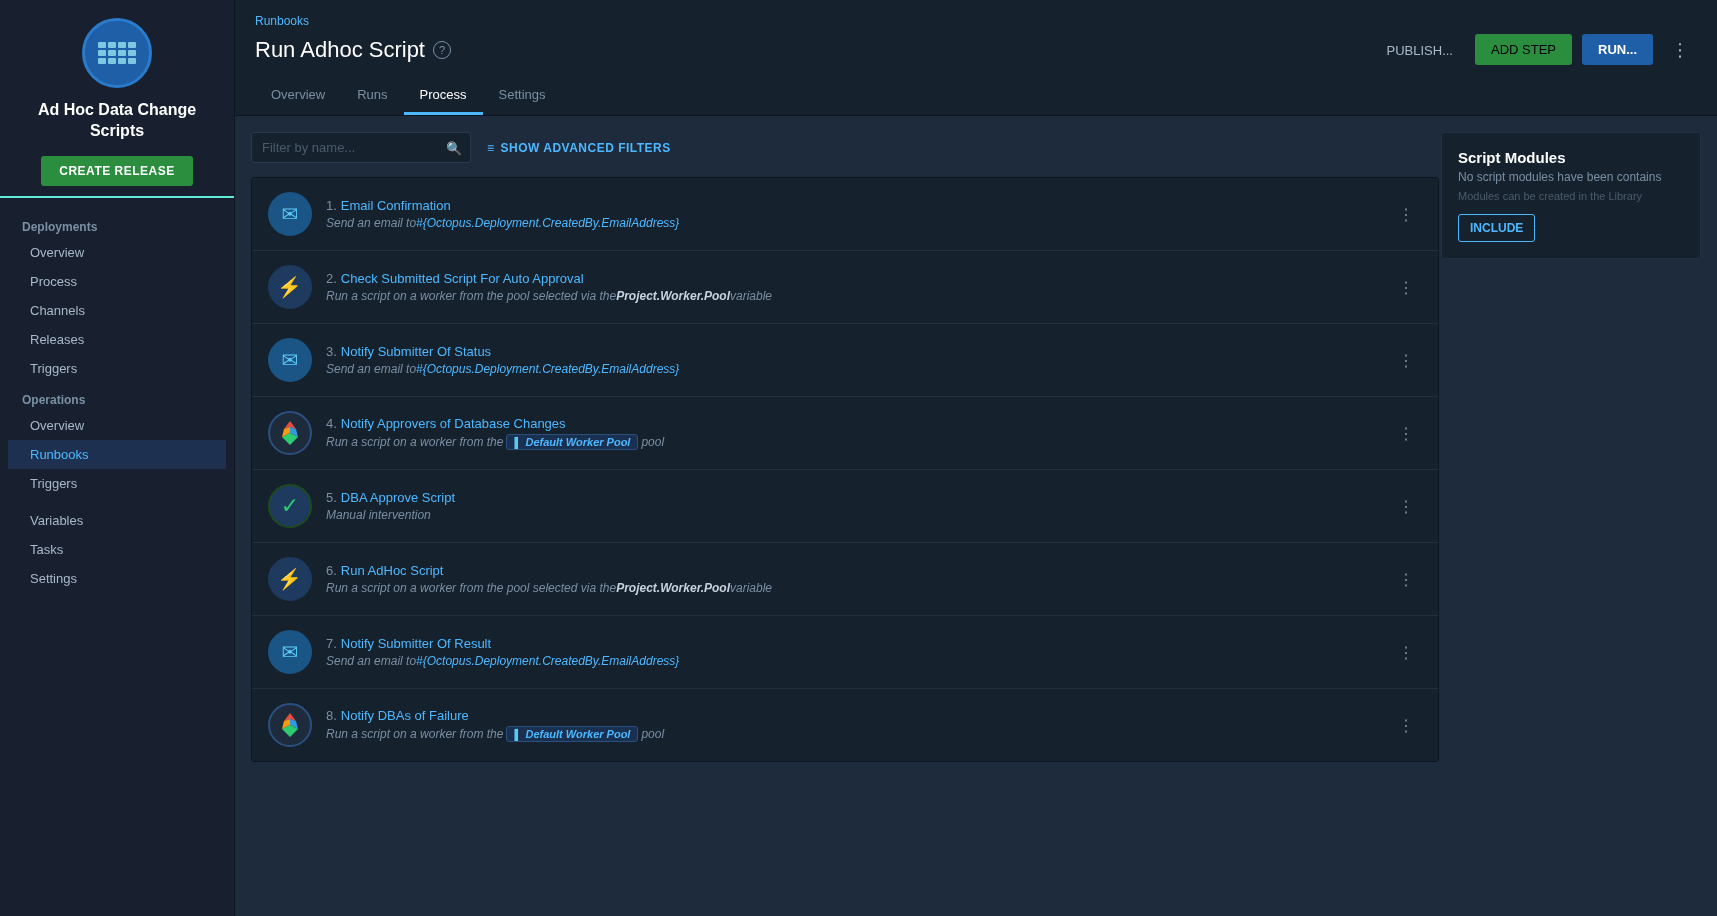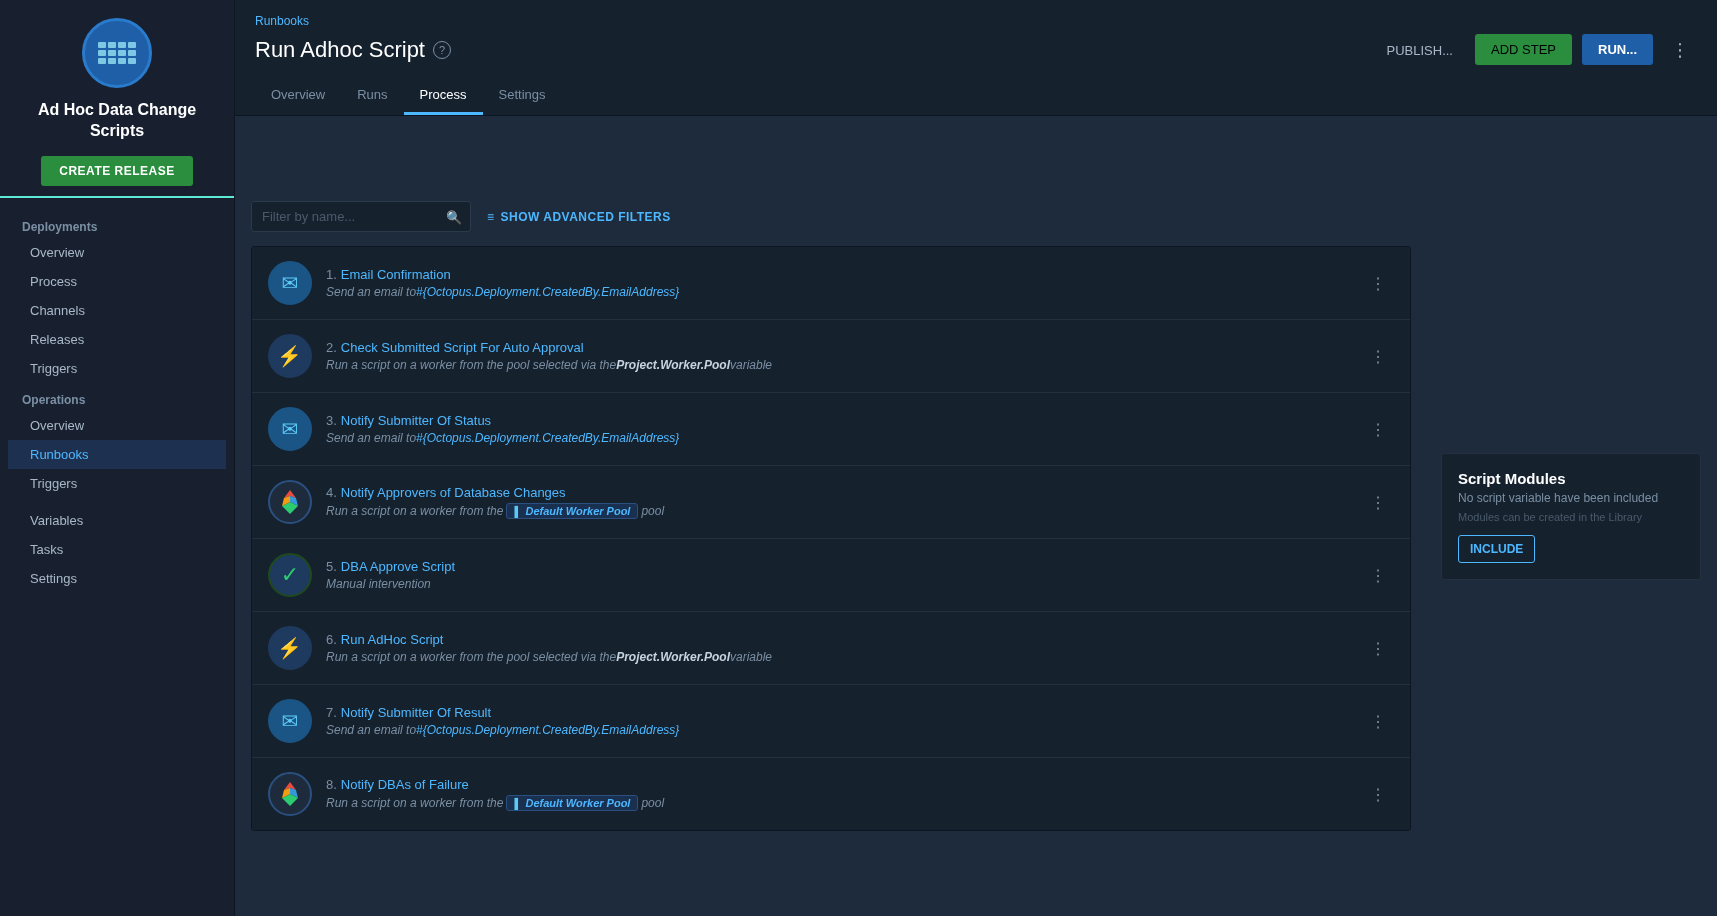--- a/index.html
+++ b/index.html
@@ -236,22 +236,21 @@
       color: #ffffff;
       border-bottom: 3px solid #4db8ff;
     }
 
     
     .content-area {
       flex: 1;
       display: flex;
       overflow: hidden;
       padding: 16px;
-      gap: 30px;
-      align-items: center;
+      gap: 2px;
     }
 
     
     .steps-panel {
       flex: 1;
       display: flex;
       flex-direction: column;
       overflow: hidden;
     }
 
@@ -685,19 +684,19 @@
             </div>
           </div>
           <button class="step-more-btn">⋮</button>
         </div>
 
       </div>
     </div>
 
     <div class="script-modules-panel">
       <div class="panel-title">Script Modules</div>
-      <div class="panel-empty-msg">No script variable have been included</div>
+      <div class="panel-empty-msg">No script modules have been contains</div>
       <div class="panel-sub-msg">Modules can be created in the Library</div>
       <button class="include-btn">INCLUDE</button>
     </div>
 
   </div>
 </div>
 
 </body></html>

